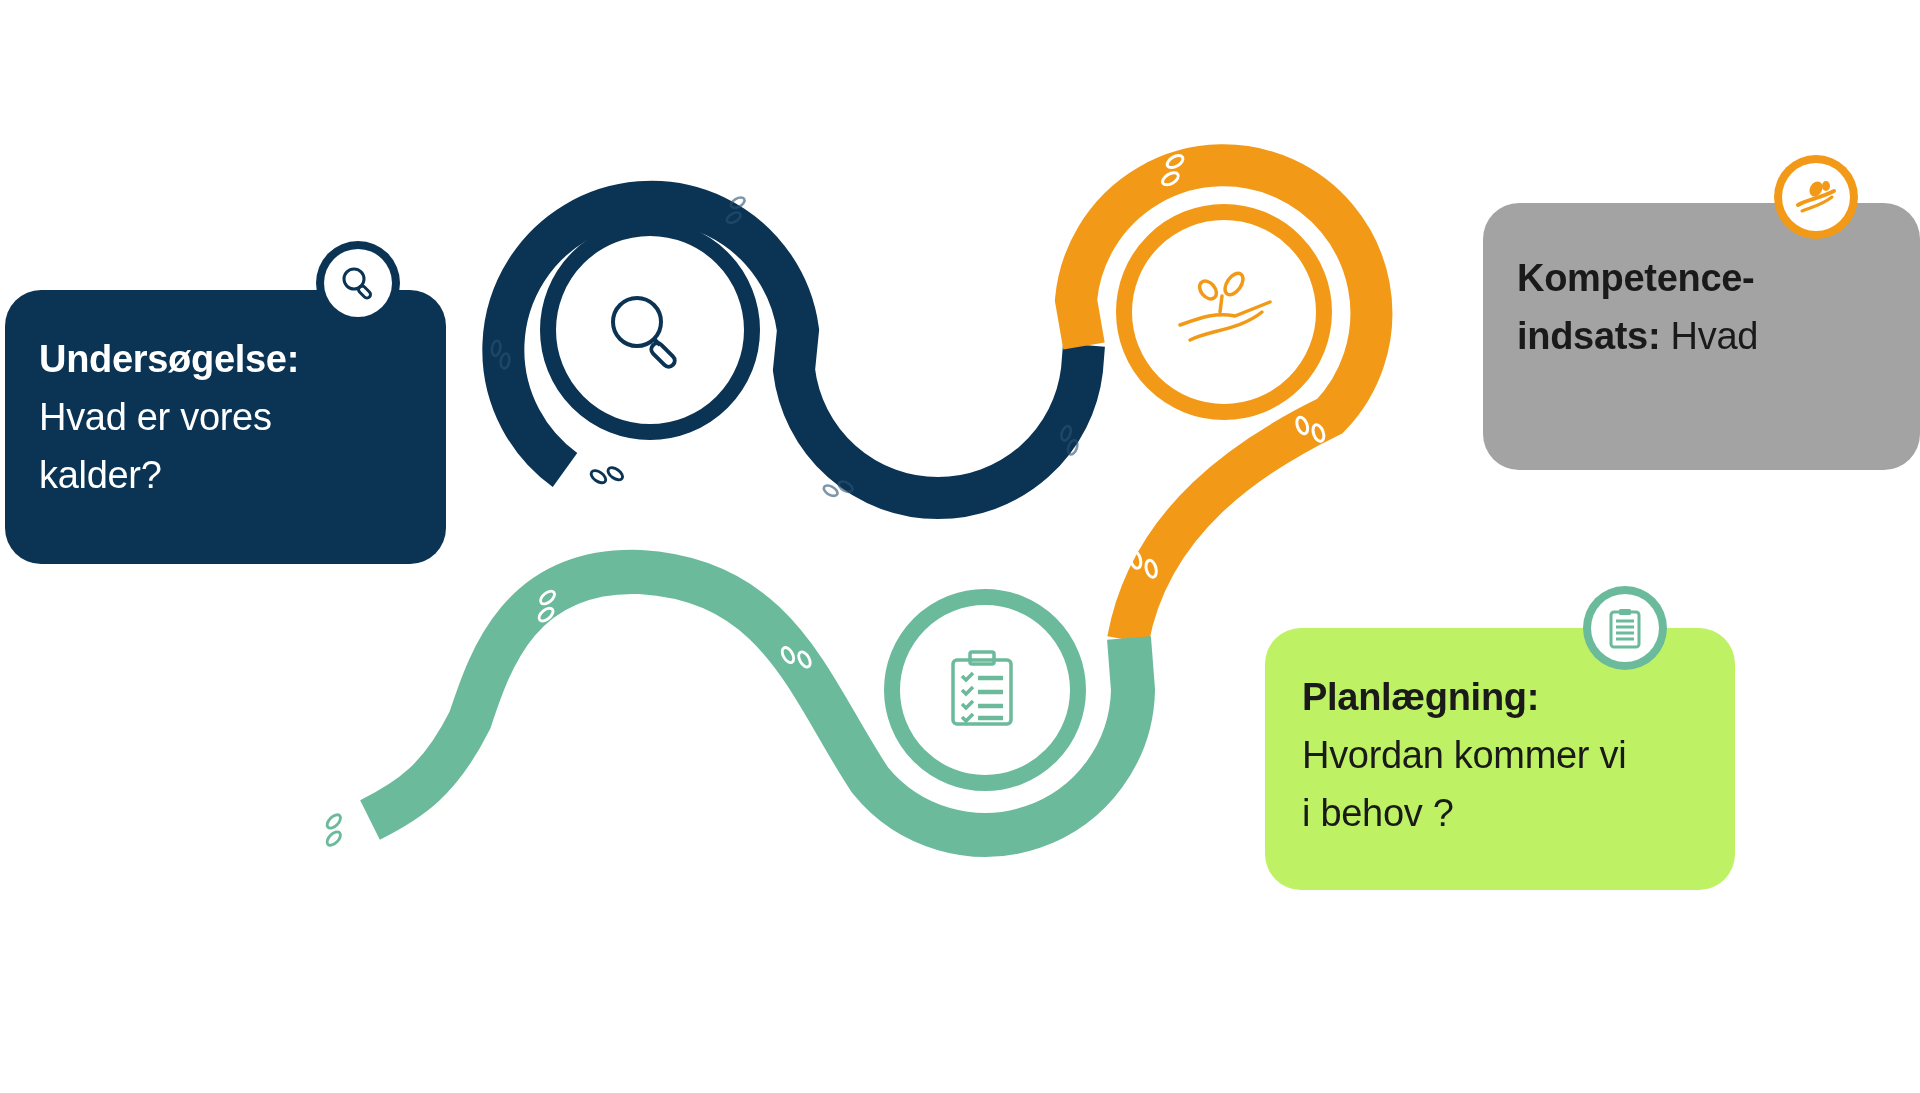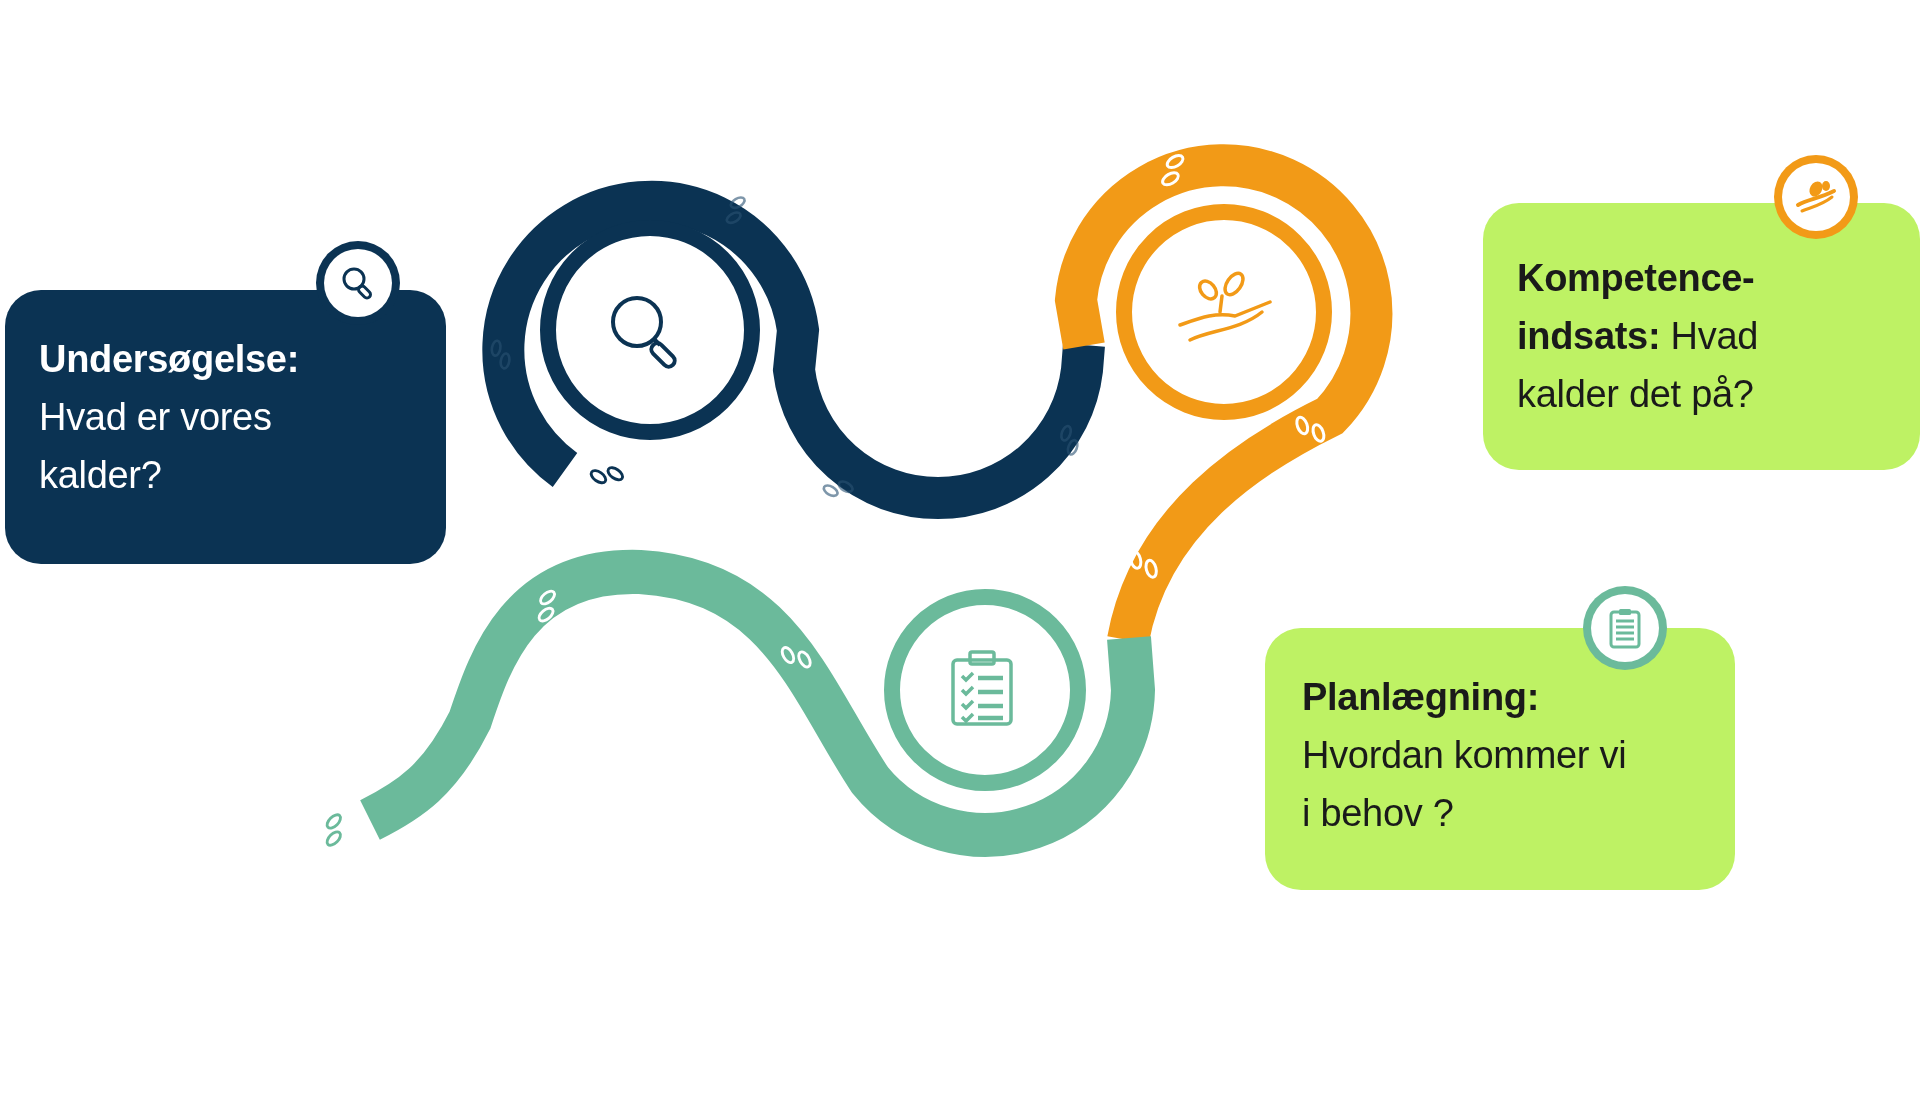--- a/index.html
+++ b/index.html
@@ -9,21 +9,21 @@
   .box { position: absolute; border-radius: 36px; box-sizing: border-box; }
   .box-text { position: absolute; font-size: 38px; line-height: 58px; letter-spacing: -0.3px; }
   .box-text b { font-weight: bold; }
   .badge { position: absolute; width: 84px; height: 84px; border-radius: 50%; box-sizing: border-box;
            display: flex; align-items: center; justify-content: center; }
   .badge-inner { width: 68px; height: 68px; border-radius: 50%; background: #fff;
                  display: flex; align-items: center; justify-content: center; }
   #box-undersogelse { left: 5px; top: 290px; width: 441px; height: 274px; background: #0B3353; }
   #box-undersogelse .box-text { left: 34px; top: 40px; color: #ffffff; }
   #badge-undersogelse { left: 316px; top: 241px; background: #0B3353; }
-  #box-kompetence { left: 1483px; top: 203px; width: 437px; height: 267px; background: #bef264; }
+  #box-kompetence { left: 1483px; top: 203px; width: 437px; height: 267px; background: #a3a3a3; }
   #box-kompetence .box-text { left: 34px; top: 46px; color: #1a1a1a; }
   #badge-kompetence { left: 1774px; top: 155px; background: #F29A17; }
   #box-planlaegning { left: 1265px; top: 628px; width: 470px; height: 262px; background: #bef264; }
   #box-planlaegning .box-text { left: 37px; top: 40px; color: #1a1a1a; }
   #badge-planlaegning { left: 1583px; top: 586px; background: #6BBA9B; }
 </style>
 </head>
 <body>
 
 <svg id="diagram" viewBox="0 0 1920 1093" xmlns="http://www.w3.org/2000/svg">
@@ -114,21 +114,20 @@
       <rect x="23" y="22" width="7" height="14" rx="3.5" transform="rotate(-45 26.5 29)" fill="none" stroke="#0B3353" stroke-width="3"></rect>
     </svg>
   </div>
 </div>
 
 <div id="box-kompetence" class="box">
   <div class="box-text">
     <b>Kompetence-</b><br>
     <b>indsats:</b>
     <span>Hvad</span><br>
-    <span>kalder det på?</span>
   </div>
 </div>
 <div id="badge-kompetence" class="badge">
   <div class="badge-inner">
     <svg width="44" height="40" viewBox="0 0 44 40">
       <path d="M4 28 C14 22 24 22 40 14" fill="none" stroke="#F29A17" stroke-width="4" stroke-linecap="round"></path>
       <path d="M8 34 C18 30 28 28 38 20" fill="none" stroke="#F29A17" stroke-width="3" stroke-linecap="round"></path>
       <ellipse cx="22" cy="12" rx="6" ry="8" fill="#F29A17" transform="rotate(30 22 12)"></ellipse>
       <ellipse cx="32" cy="9" rx="4" ry="5" fill="#F29A17"></ellipse>
     </svg>

